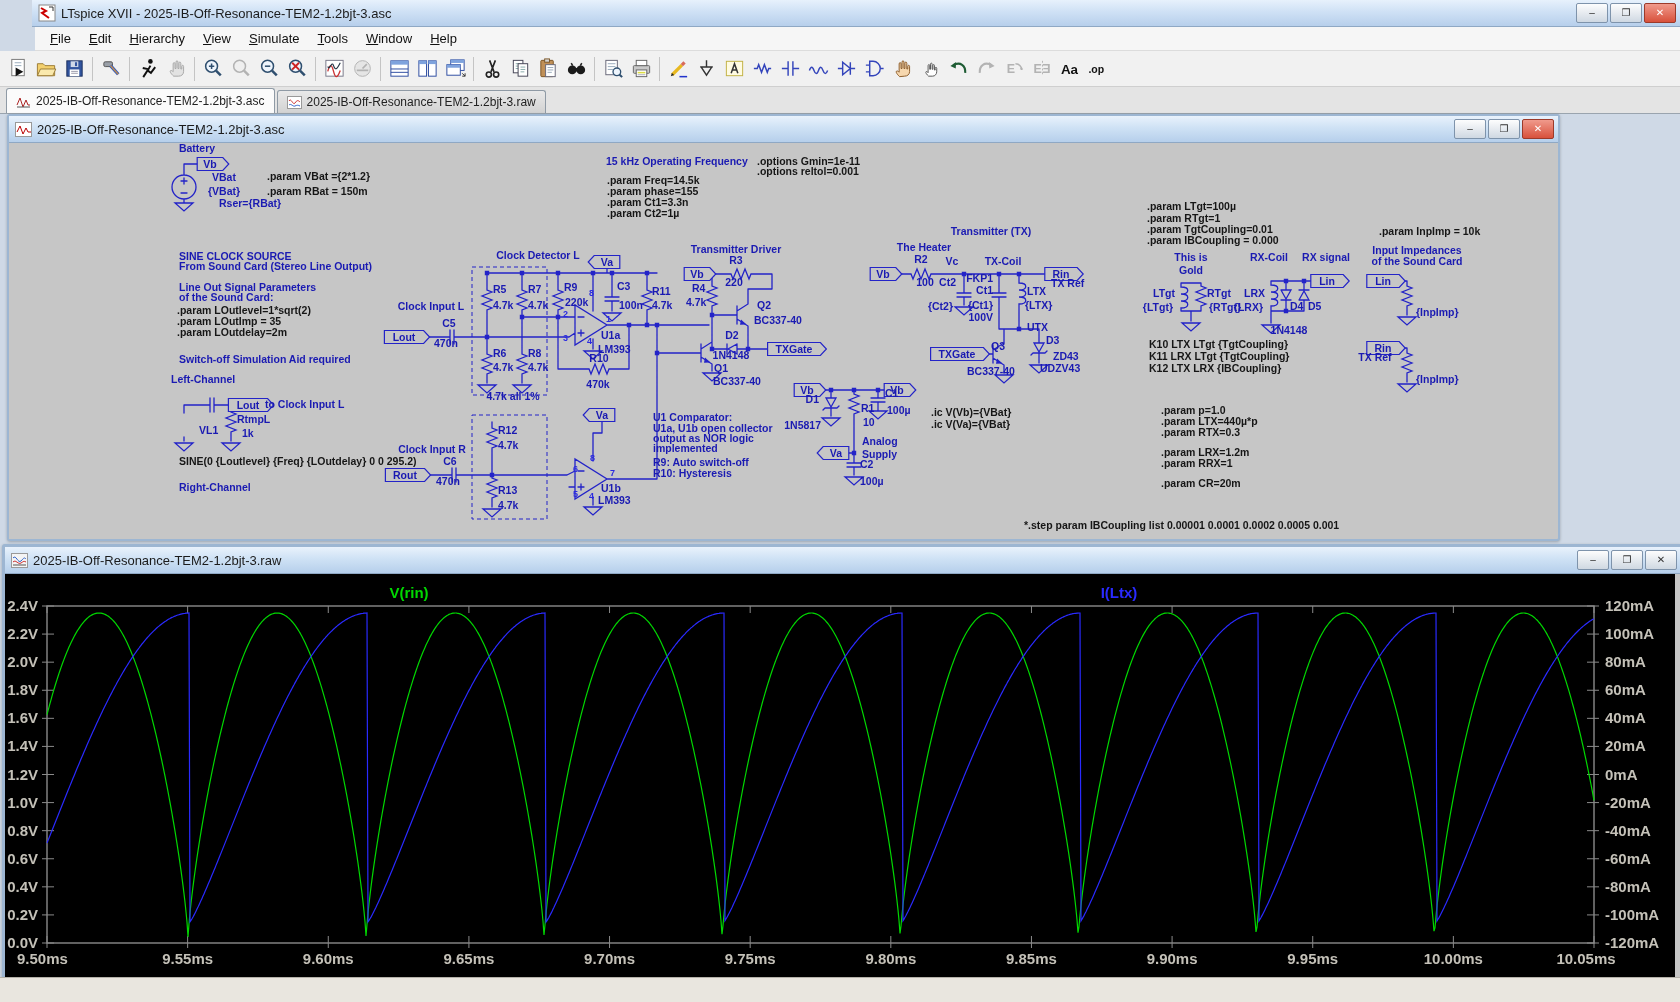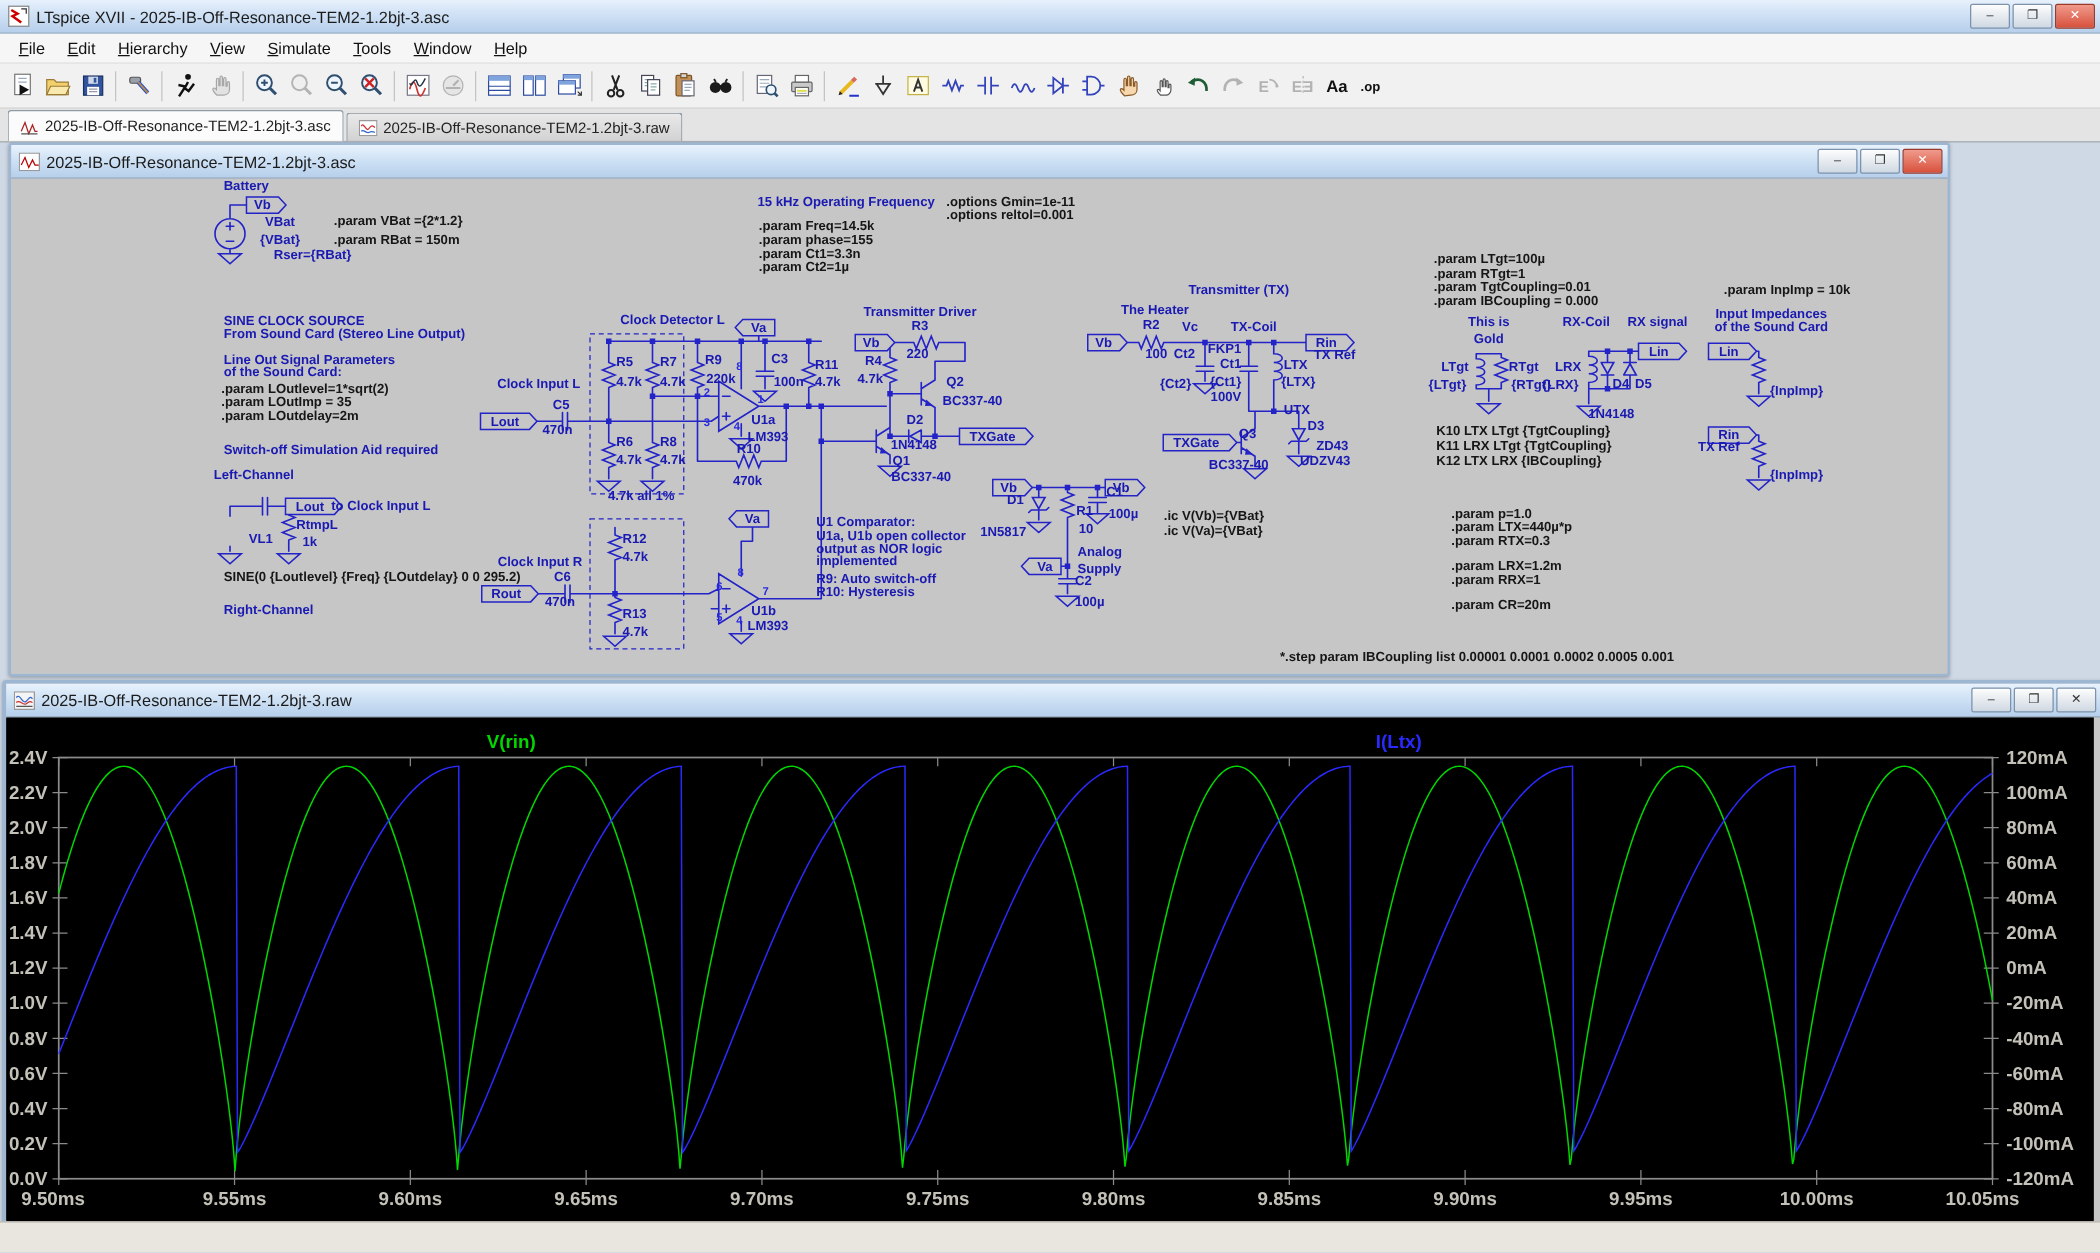--- a/index.html
+++ b/index.html
@@ -1,24 +1,24 @@
 <!DOCTYPE html>
 <html><head>
 <meta charset="utf-8">
 <style>
   html,body{margin:0;padding:0;}
   body{width:1680px;height:1002px;overflow:hidden;font-family:"Liberation Sans",sans-serif;background:#cfd9e6;position:relative;}
   
-  .titlebar{height:26px;background:linear-gradient(#e7f1fc,#cfe1f5 45%,#b7cfeb);border-bottom:1px solid #8fa8c4;display:flex;align-items:center;padding:0 4px;}
+  .titlebar{height:26px;background:linear-gradient(#e7f1fc,#cfe1f5 45%,#b7cfeb);border-bottom:1px solid #8fa8c4;display:flex;align-items:center;padding:0 4px;margin-left:32px;}
   .titlebar .app-icon{width:18px;height:18px;margin:0 5px 0 2px;}
   .titlebar .title-text{font-size:13px;color:#1b1b1b;flex:1;}
   .winbtns{display:flex;gap:2px;}
   .winbtn{width:30px;height:18px;border:1px solid #7e93ab;border-radius:2px;background:linear-gradient(#fdfdfd,#cfd8e2);display:flex;align-items:center;justify-content:center;font-size:10px;color:#333;line-height:1;}
   .winbtn.close{background:linear-gradient(#f09a8c,#d8513c);color:#fff;border-color:#9c3a2a;}
-  .menubar{height:23px;background:#f6f6f6;border-bottom:1px solid #dcdcdc;display:flex;align-items:center;padding-left:6px;}
+  .menubar{height:23px;background:#f6f6f6;border-bottom:1px solid #dcdcdc;display:flex;align-items:center;padding-left:6px;margin-left:35px;}
   .menu-item{font-size:13px;color:#111;padding:2px 9px;}
   .menu-item u{text-decoration:underline;}
   .toolbar{height:35px;background:#f1f1f1;border-bottom:1px solid #cfcfcf;display:flex;align-items:center;padding-left:4px;}
   .tb-icon{width:26px;height:26px;display:flex;align-items:center;justify-content:center;border:1px solid transparent;border-radius:2px;}
   .tb-icon svg{width:23px;height:23px;}
   .tb-sep{width:1px;height:24px;background:#c4c4c4;margin:0 4px;}
   .tabbar{height:26px;background:#e4e4e4;border-bottom:1px solid #9aa4ae;display:flex;align-items:flex-end;padding-left:6px;gap:2px;}
   .tab{height:22px;display:flex;align-items:center;gap:5px;padding:0 9px;font-size:12px;border:1px solid #8f9aa5;border-bottom:none;border-radius:3px 3px 0 0;background:linear-gradient(#e9e9e9,#d2d2d2);color:#222;}
   .tab.active{background:#fbfbfb;height:24px;}
   .tab svg{width:15px;height:13px;}

